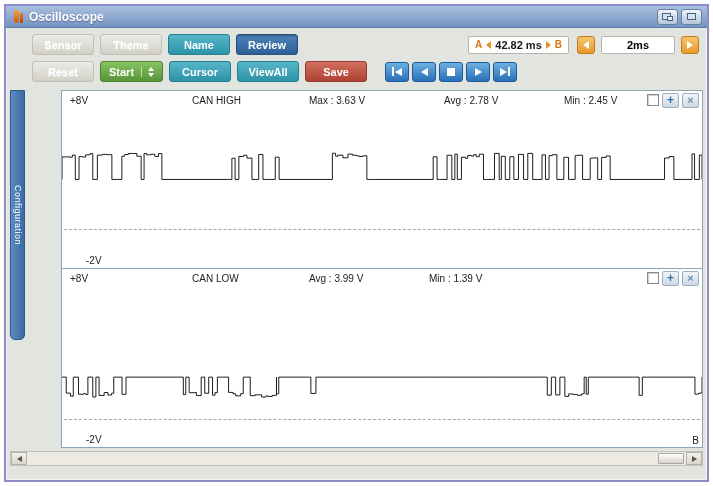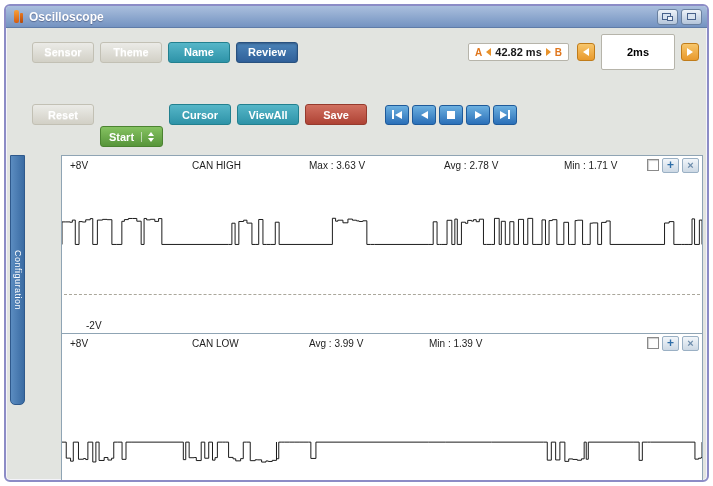--- a/index.html
+++ b/index.html
@@ -4,21 +4,21 @@
 <style>
   * { box-sizing: border-box; }
   html,body { margin:0; padding:0; background:#ffffff; }
   body {
     width:713px; height:486px; padding:4px;
     font-family:"Liberation Sans", sans-serif;
     -webkit-font-smoothing:antialiased;
   }
   .window {
     width:100%; height:100%;
-    border:2px solid #8c8cc6; border-radius:6px;
+    border:2px solid #8c8cc6; border-radius:0;
     background:#e2e4e0; overflow:hidden;
     box-shadow:inset 0 0 0 1px #f4f4fa;
     display:flex; flex-direction:column;
   }
   
   .titlebar {
     height:22px; flex:0 0 22px;
     background:linear-gradient(#aabfdd, #7493c1);
     display:flex; align-items:center; padding:0 5px;
     border-bottom:1px solid #5f7ca8;
@@ -30,33 +30,33 @@
   .win-controls { margin-left:auto; display:flex; gap:3px; }
   .win-btn {
     width:21px; height:16px; border:1px solid #69809f; border-radius:3px;
     background:linear-gradient(#eef3f9,#b4c5da);
     display:flex; align-items:center; justify-content:center; cursor:pointer;
   }
   .win-btn .pane { width:9px; height:7px; border:1px solid #47618b; background:#d8e3f0; }
   .win-btn .pane.small { width:6px; height:5px; margin-left:-4px; margin-top:3px; background:#eef3f9; }
   
   .toolbar { padding:6px 8px 8px 26px; }
-  .tb-row { display:flex; align-items:center; margin-bottom:12px; }
+  .tb-row { display:flex; align-items:center; margin-bottom:6px; }
   .tb-row:last-child { margin-bottom:0; }
   .btn {
     height:21px; min-width:62px; padding:0 8px; margin-right:6px;
     border-radius:3px; border:1px solid #b9b7ab;
     color:#ffffff; font-size:11px; font-weight:bold;
     display:inline-flex; align-items:center; justify-content:center;
     cursor:pointer; white-space:nowrap;
   }
   .btn-flat  { background:linear-gradient(#ebebe7,#d2d0c6); border-color:#c2c0b4; text-shadow:0 1px 0 rgba(255,255,255,.4); }
   .btn-teal  { background:linear-gradient(#56b6c8,#2e93a8); border-color:#22808f; }
   .btn-blue  { background:linear-gradient(#4b83b8,#30609a); border-color:#28517f; box-shadow:inset 0 1px 2px rgba(0,0,30,.3); }
-  .btn-green { background:linear-gradient(#85c261,#57953a); border-color:#4b8331;margin-top:44px; }
+  .btn-green { background:linear-gradient(#85c261,#57953a); border-color:#4b8331; }
   .btn-red   { background:linear-gradient(#d17060,#ae4234); border-color:#953a2d; }
   .spin { display:flex; flex-direction:column; gap:2px; margin-left:7px; padding-left:6px; border-left:1px solid rgba(255,255,255,.55); }
   .tri-up   { width:0;height:0;border-left:3px solid transparent;border-right:3px solid transparent;border-bottom:4px solid #fff; }
   .tri-down { width:0;height:0;border-left:3px solid transparent;border-right:3px solid transparent;border-top:4px solid #fff; }
   
   .range-group { margin-left:auto; display:flex; align-items:center; }
   .range-box {
     height:18px; background:#fff; border:1px solid #b6b4aa; border-radius:2px;
     display:flex; align-items:center; gap:4px; padding:0 6px; font-size:11px;
   }
@@ -66,21 +66,21 @@
   .tri-r-o { width:0;height:0;border-top:4px solid transparent;border-bottom:4px solid transparent;border-left:5px solid #e8922a; }
   .orange-btn {
     width:18px; height:18px; margin:0 0 0 8px; border-radius:3px;
     border:1px solid #c07c1a; background:linear-gradient(#f7c66c,#e8992c);
     display:flex; align-items:center; justify-content:center; cursor:pointer;
   }
   .orange-btn.right { margin:0; }
   .tri-l-w { width:0;height:0;border-top:4px solid transparent;border-bottom:4px solid transparent;border-right:6px solid #fff; }
   .tri-r-w { width:0;height:0;border-top:4px solid transparent;border-bottom:4px solid transparent;border-left:6px solid #fff; }
   .timebase-box {
-    width:74px; height:36px; margin:0 6px; background:#fff; border:1px solid #b6b4aa; border-radius:2px;
+    width:74px; height:18px; margin:0 6px; background:#fff; border:1px solid #b6b4aa; border-radius:2px;
     display:flex; align-items:center; justify-content:center;
     font-size:11px; font-weight:bold; cursor:pointer;
   }
   
   .playback { display:flex; gap:3px; margin-left:12px; }
   .pb-btn {
     width:24px; height:20px; border-radius:3px; border:1px solid #1e5a9a;
     background:linear-gradient(#6cb0e0,#2a6fb8);
     display:flex; align-items:center; justify-content:center; gap:1px; cursor:pointer;
   }
@@ -229,21 +229,21 @@
     </div>
 
     <div class="channels">
 
       <div class="panel">
         <div class="panel-header">
           <span class="v-top">+8V</span>
           <span class="ch-name">CAN HIGH</span>
           <span class="stat-max">Max : 3.63 V</span>
           <span class="stat-avg">Avg : 2.78 V</span>
-          <span class="stat-min">Min : 1.71 V</span>
+          <span class="stat-min">Min : 2.45 V</span>
           <span class="hdr-controls">
             <span class="chk"></span>
             <span class="mini-btn plus">+</span>
             <span class="mini-btn close">×</span>
           </span>
         </div>
         <div class="wave-area">
           <svg class="wave" viewBox="0 0 680 158" preserveAspectRatio="none">
               <polyline points="0,70 0.0,47.6 3.4,47.6 3.4,47.6 8.5,47.6 8.5,47.9 11.0,47.9 11.0,45.8 14.1,45.8 14.1,70 18.1,70 18.1,47.3 21.6,47.3 21.6,47.7 25.2,47.7 25.2,45.5 30.0,45.5 30.0,44.3 32.7,44.3 32.7,70 32.7,70 37.6,70 37.6,45.8 43.1,45.8 43.1,45.1 47.9,45.1 47.9,45.4 53.0,45.4 53.0,70 58.2,70 58.2,70 63.6,70 63.6,47.0 66.3,47.0 66.3,45.3 70.5,45.3 70.5,44.2 74.8,44.2 74.8,44.2 79.5,44.2 79.5,46.9 84.1,46.9 84.1,70 87.2,70 87.2,44.2 89.9,44.2 89.9,45.6 93.9,45.6 93.9,45.0 98.6,45.0 98.6,47.1 102.6,47.1 102.6,44.3 106.1,44.3 106.1,70 177.0,70 177.0,70 180.5,70 180.5,48.9 183.9,48.9 183.9,70 187.9,70 187.9,47.2 193.0,47.2 193.0,45.9 196.5,45.9 196.5,48.8 201.8,48.8 201.8,70 206.0,70 206.0,70 209.0,70 209.0,70 209.0,45.2 213.5,45.2 213.5,70 217.5,70 217.5,70 221.3,70 221.3,70 226.6,70 226.6,47.9 230.7,47.9 230.7,70 287.3,70 287.3,44.0 290.7,44.0 290.7,46.9 293.1,46.9 293.1,45.9 298.5,45.9 298.5,48.5 303.8,48.5 303.8,44.8 308.6,44.8 308.6,45.9 313.0,45.9 313.0,46.6 315.7,46.6 315.7,47.2 319.6,47.2 319.6,46.5 323.9,46.5 323.9,70 327.7,70 327.7,70 332.2,70 332.2,70 389.8,70 389.8,70 394.4,70 394.4,47.5 398.5,47.5 398.5,70 401.0,70 401.0,70 403.6,70 403.6,70 409.1,70 409.1,70 409.1,46.0 414.2,46.0 414.2,70 417.4,70 417.4,44.8 420.0,44.8 420.0,70 424.4,70 424.4,47.9 428.7,47.9 428.7,49.0 431.1,49.0 431.1,46.1 435.1,46.1 435.1,46.8 437.3,46.8 437.3,45.4 440.1,45.4 440.1,47.4 443.4,47.4 443.4,44.9 447.8,44.9 447.8,70 451.1,70 451.1,70 456.6,70 456.6,70 459.5,70 459.5,44.1 464.5,44.1 464.5,70 466.8,70 466.8,47.0 471.0,47.0 471.0,70 475.8,70 475.8,47.4 480.1,47.4 480.1,70 485.0,70 485.0,70 485.0,45.1 490.4,45.1 490.4,70 494.9,70 494.9,44.1 500.1,44.1 500.1,70 504.6,70 504.6,70 510.0,70 510.0,45.6 513.7,45.6 513.7,70 517.5,70 517.5,46.3 521.0,46.3 521.0,45.4 525.8,45.4 525.8,70 530.1,70 530.1,70 533.2,70 533.2,70 533.2,48.0 538.2,48.0 538.2,70 540.6,70 540.6,70 545.2,70 545.2,46.3 547.6,46.3 547.6,45.9 553.1,45.9 553.1,70 557.2,70 557.2,70 561.2,70 561.2,48.9 563.7,48.9 563.7,48.6 569.2,48.6 569.2,70 573.3,70 573.3,48.1 578.2,48.1 578.2,46.7 582.4,46.7 582.4,70 640.2,70 640.2,48.7 645.1,48.7 645.1,47.3 650.1,47.3 650.1,70 652.4,70 652.4,70 658.0,70 658.0,70 661.8,70 661.8,70 666.1,70 666.1,70 669.4,70 669.4,44.6 672.1,44.6 672.1,70 672.1,70 677.2,70 677.2,45.8 680.0,45.8 680.0,70" fill="none" stroke="#1c1c1c" stroke-width="1" vector-effect="non-scaling-stroke"></polyline>
             </svg>

